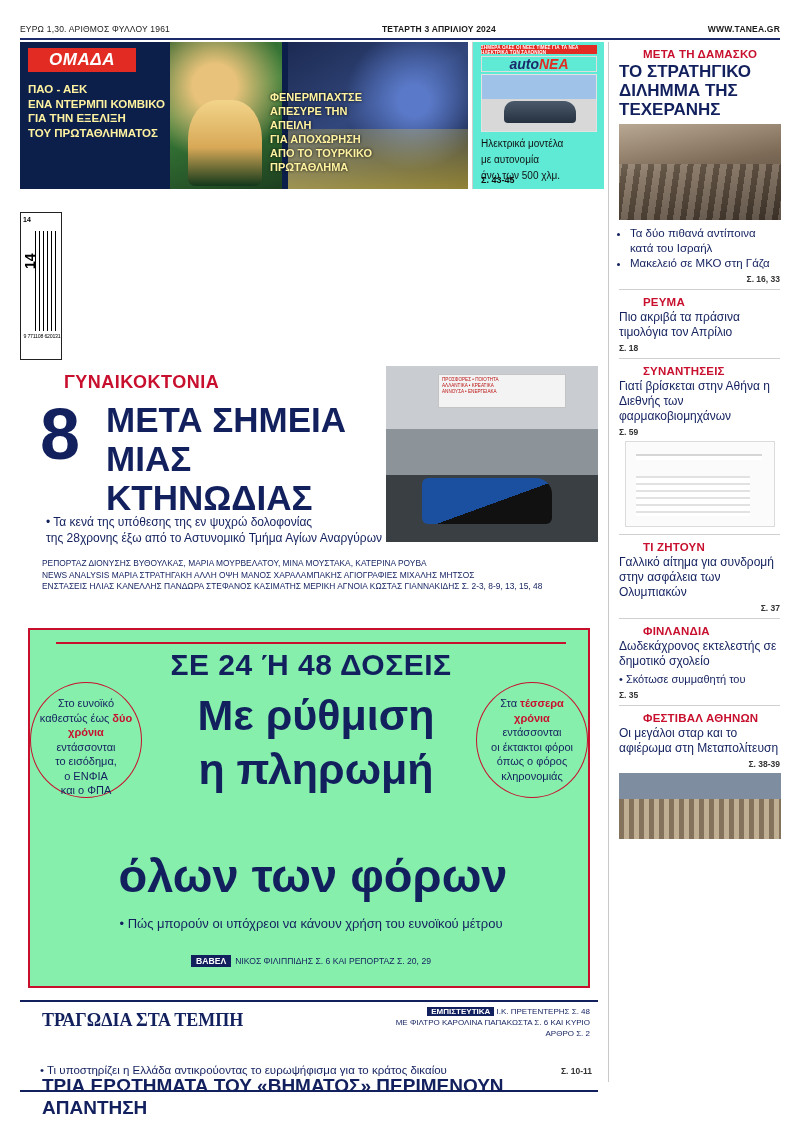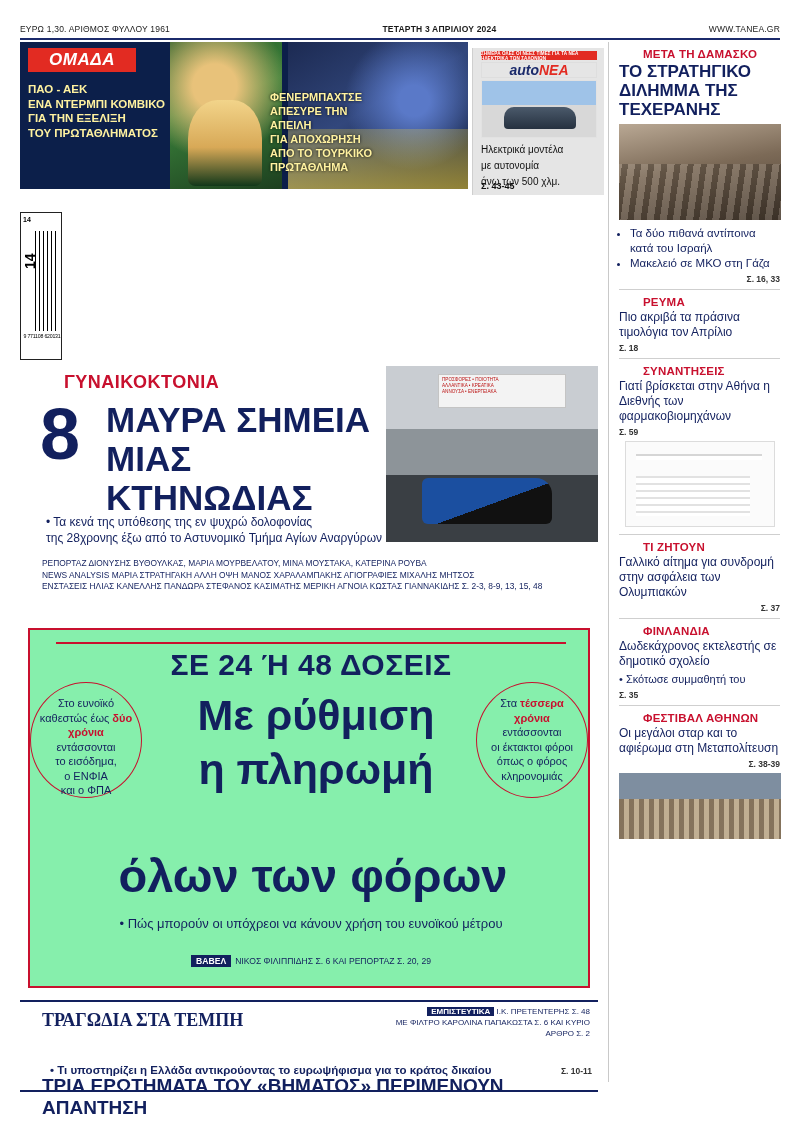--- a/index.html
+++ b/index.html
@@ -16,21 +16,21 @@
     overflow: hidden;
   }
 
   
   .topstrip {
     position: absolute; left: 20px; top: 22px; width: 760px; height: 14px;
     display: flex; align-items: center; justify-content: space-between;
     font-size: 8.5px; color: #1a1a1a; letter-spacing: .2px;
   }
   .topstrip .mid { font-weight: bold; }
-  .topstrip .right { font-weight: normal; }
+  .topstrip .right { font-weight: bold; }
   .rule-top {
     position: absolute; left: 20px; top: 38px; width: 760px; height: 2px; background: #1b2a6b;
   }
 
   
   .sports {
     position: absolute; left: 20px; top: 42px; width: 448px; height: 147px;
     background: #0c1f4a; overflow: hidden;
   }
   .sports .omada {
@@ -66,22 +66,22 @@
     color: #fff2a0; font-weight: bold; font-size: 11.5px; line-height: 14.5px;
   }
   .sports .txtB {
     position: absolute; left: 250px; top: 48px; width: 120px;
     color: #fff2a0; font-weight: bold; font-size: 11px; line-height: 14px;
     text-shadow: 0 0 3px rgba(0,0,0,.9);
   }
 
   
   .autonea {
-    position: absolute; left: 472px; top: 48px; width: 132px; height: 147px;
-    background: #e5e5e5; border-left: 1px solid #cfcfcf;
+    position: absolute; left: 472px; top: 42px; width: 132px; height: 147px;
+    background: #5eead4; border-left: 1px solid #cfcfcf;
   }
   .autonea .redbar {
     position: absolute; left: 8px; top: 3px; width: 116px; height: 9px;
     background: #e22b22; color: #fff; font-size: 4.6px; font-weight: bold;
     display: flex; align-items: center; justify-content: center; letter-spacing: .1px;
   }
   .autonea .logo {
     position: absolute; left: 8px; top: 14px; width: 116px; height: 16px;
     border: 1px solid #dedede; display:flex; align-items:center; justify-content:center;
     font-size: 14px; font-weight: bold; font-style: italic; color: #1b2a6b;
@@ -274,21 +274,21 @@
     position: absolute; left: 20px; top: 1000px; width: 578px; height: 92px;
     border-top: 2px solid #12205e; border-bottom: 2px solid #12205e; background: #fff;
   }
   .bottom .l1 {
     position: absolute; left: 22px; top: 8px; font-size: 18px; color: #12205e; font-weight: bold; font-family: Liberation Serif, serif;
   }
   .bottom .l2 {
     position: absolute; left: 22px; top: 32px; font-size: 19px; color: #12205e; font-weight: bold; margin-top: 41px;
   }
   .bottom .l3 {
-    position: absolute; left: 30px; top: 62px; font-size: 11.5px; color: #12205e; font-weight: bold;
+    position: absolute; left: 20px; top: 62px; font-size: 11.5px; color: #12205e;
   }
   .bottom .pg { position: absolute; right: 6px; top: 64px; font-size: 8.5px; font-weight: bold; color:#333; }
   .bottom .meta {
     position: absolute; right: 8px; top: 4px; width: 206px; text-align: right;
     font-size: 8px; line-height: 11px; color: #12205e;
   }
   .bottom .meta .tag { background: #12205e; color: #fff; padding: 0 4px; font-weight: bold; }
 </style>
 </head>
 <body>
@@ -388,21 +388,21 @@
   <div class="lead">
     <div class="photo">
       <div class="sign" style="white-space:pre-line;">ΠΡΟΣΦΟΡΕΣ • ΠΟΙΟΤΗΤΑ
 ΑΛΛΑΝΤΙΚΑ • ΚΡΕΑΤΙΚΑ
 ΑΝΝΟΥΣΑ • ΕΝΕΡΓΕΙΑΚΑ</div>
       <div class="bike"></div>
     </div>
     <div class="kicker">ΓΥΝΑΙΚΟΚΤΟΝΙΑ</div>
     <div class="bignum">8</div>
     <h1>
-      <span>ΜΑΥΡΑ ΣΗΜΕΙΑ</span><br>
+      <span>ΜΕΤΑ ΣΗΜΕΙΑ</span><br>
       <span>ΜΙΑΣ ΚΤΗΝΩΔΙΑΣ</span>
     </h1>
     <div class="deck">
       <div>• Τα κενά της υπόθεσης της εν ψυχρώ δολοφονίας</div>
       <div>της 28χρονης έξω από το Αστυνομικό Τμήμα Αγίων Αναργύρων</div>
     </div>
     <div class="credits">
       <div>ΡΕΠΟΡΤΑΖ ΔΙΟΝΥΣΗΣ ΒΥΘΟΥΛΚΑΣ, ΜΑΡΙΑ ΜΟΥΡΒΕΛΑΤΟΥ, ΜΙΝΑ ΜΟΥΣΤΑΚΑ, ΚΑΤΕΡΙΝΑ ΡΟΥΒΑ</div>
       <div>NEWS ANALYSIS ΜΑΡΙΑ ΣΤΡΑΤΗΓΑΚΗ ΑΛΛΗ ΟΨΗ ΜΑΝΟΣ ΧΑΡΑΛΑΜΠΑΚΗΣ ΑΓΙΟΓΡΑΦΙΕΣ ΜΙΧΑΛΗΣ ΜΗΤΣΟΣ</div>
       <div>ΕΝΣΤΑΣΕΙΣ ΗΛΙΑΣ ΚΑΝΕΛΛΗΣ ΠΑΝΔΩΡΑ ΣΤΕΦΑΝΟΣ ΚΑΣΙΜΑΤΗΣ ΜΕΡΙΚΗ ΑΓΝΟΙΑ ΚΩΣΤΑΣ ΓΙΑΝΝΑΚΙΔΗΣ Σ. 2-3, 8-9, 13, 15, 48</div>

